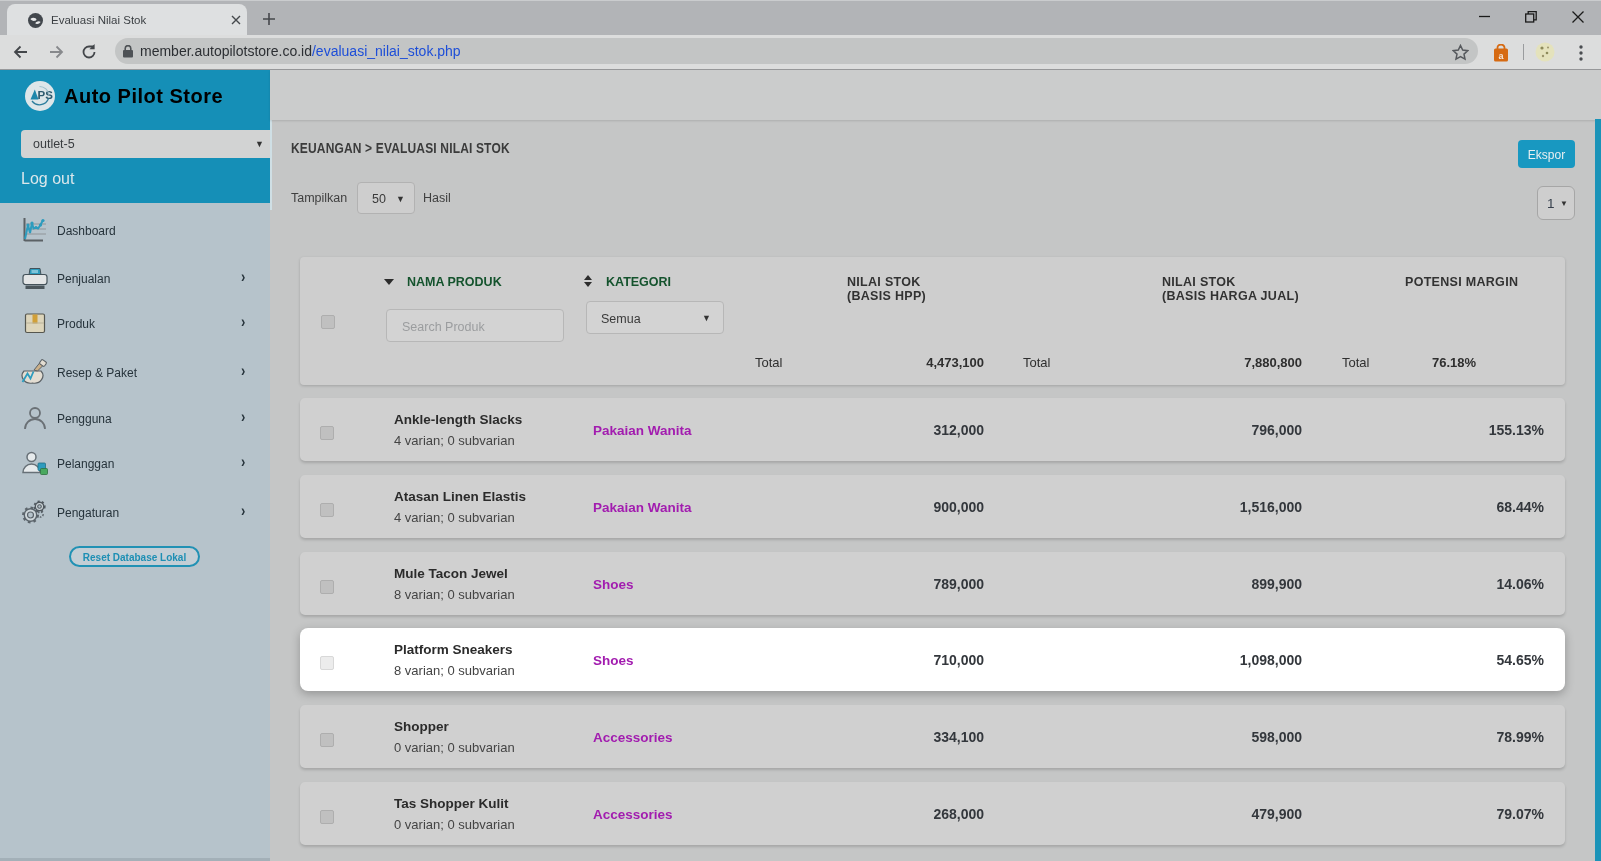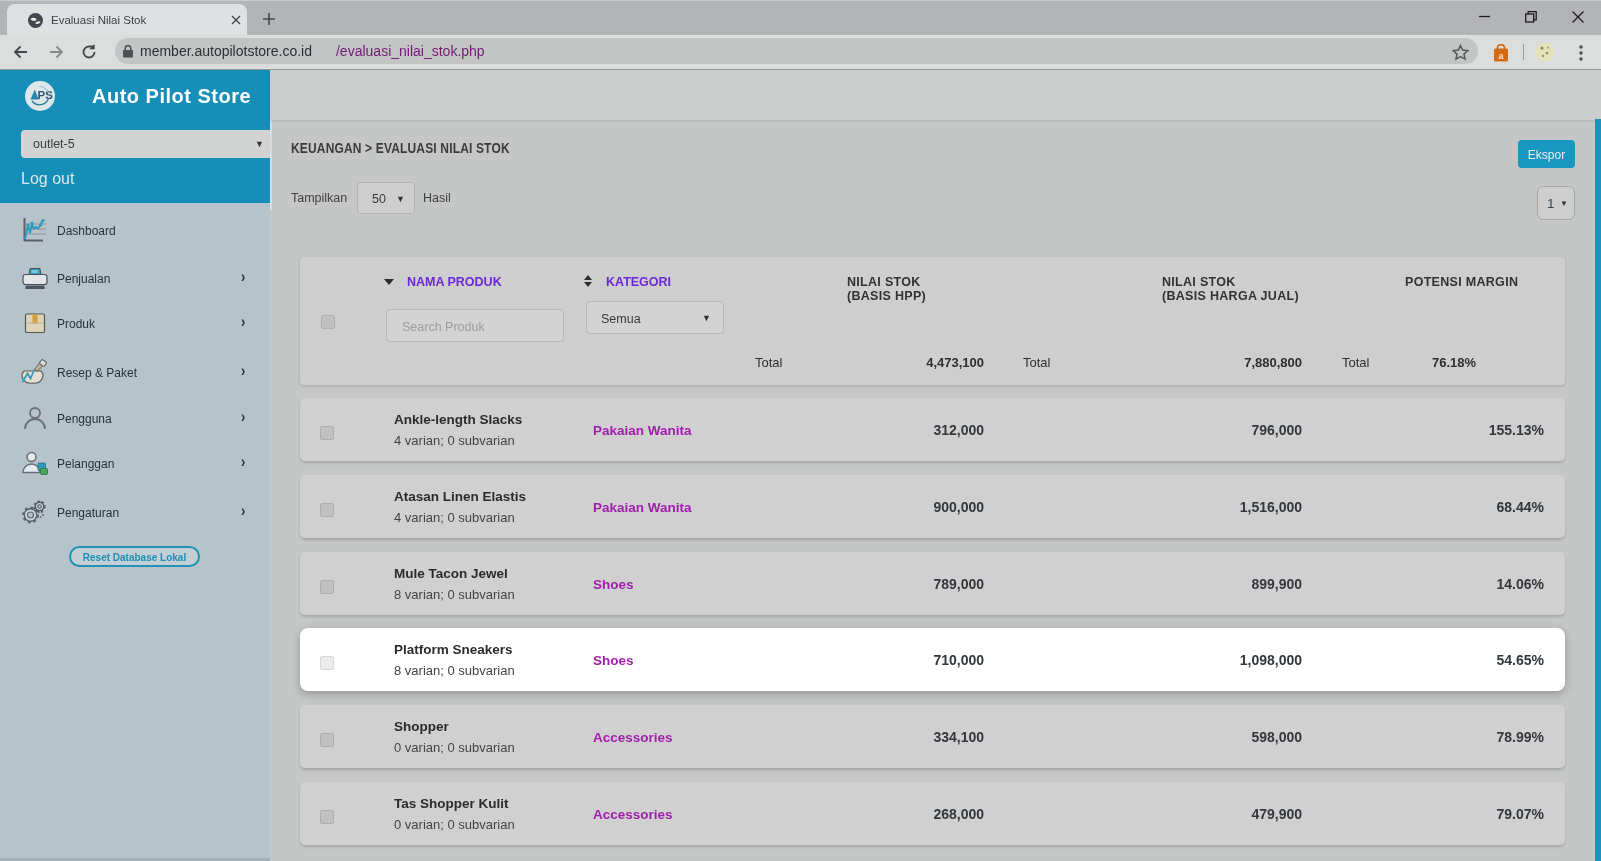--- a/index.html
+++ b/index.html
@@ -6,27 +6,27 @@
 html,body { width:1601px; height:861px; overflow:hidden; }
 body { font-family:"Liberation Sans", sans-serif; position:relative; background:#c5c6c6; }
 
 
 #titlebar { position:absolute; left:0; top:0; width:1601px; height:35px; background:#b2b4b7; border-top:1px solid #caccce; }
 #tab { position:absolute; left:7px; top:3px; width:240px; height:32px; background:#dee0e1; border-radius:8px 8px 0 0; }
 #tabtitle { position:absolute; left:44px; top:10px; font-size:11.5px; color:#3b3f43; }
 #toolbar { position:absolute; left:0; top:35px; width:1601px; height:35px; background:#dcdddd; border-bottom:1px solid #98999b; }
 #omnibox { position:absolute; left:115px; top:38px; width:1363px; height:26px; background:#c3c5c5; border-radius:13px; }
 #url { position:absolute; left:140px; top:43px; font-size:14px; color:#2c2f33; }
-#url .path { color:#701a75;padding-left:24px; }
+#url .path { color:#1d4ed8; }
 
 
 #sidebar { position:absolute; left:0; top:70px; width:270px; height:791px; background:#b6c3cb; }
 #sbteal { position:absolute; left:0; top:0; width:270px; height:133px; background:#158fb7; }
 #logocircle { position:absolute; left:25px; top:11px; width:30px; height:30px; background:#dde6e9; border-radius:50%; }
-#brand { position:absolute; left:64px; top:15px; font-size:20px; font-weight:bold; color:#ffffff; letter-spacing:0.5px;margin-left:28px; }
+#brand { position:absolute; left:64px; top:15px; font-size:20px; font-weight:bold; color:#000000; letter-spacing:0.5px; }
 #outletsel { position:absolute; left:21px; top:60px; width:253px; height:28px; background:#d2d3d3; border-radius:4px; }
 #outletsel .t { position:absolute; left:12px; top:7px; font-size:12.5px; color:#3a3d40; }
 #outletsel .a { position:absolute; right:10px; top:9px; font-size:9px; color:#333; }
 #logout { position:absolute; left:21px; top:100px; font-size:16px; color:#dbe7eb; }
 .mitem { position:absolute; left:0; width:270px; height:46px; }
 .mitem .label { position:absolute; left:57px; top:16px; font-size:12px; color:#26333b; }
 .mitem .chev { position:absolute; left:241px; top:13px; font-size:13px; color:#26333b; font-weight:bold; transform:scaleY(1.3); }
 .mitem svg { position:absolute; left:21px; top:8px; }
 #resetbtn { position:absolute; left:69px; top:476px; width:131px; height:21px; border:2px solid #2191b4; border-radius:11px; background:#c3ced5; }
 #resetbtn span { position:absolute; width:100%; text-align:center; top:4px; font-size:10px; font-weight:bold; color:#1d8fb4; }
@@ -45,21 +45,21 @@
 #ekspor span { position:absolute; width:100%; text-align:center; top:8px; font-size:12px; color:#e8eff1; }
 #pagesel { position:absolute; left:1267px; top:116px; width:38px; height:34px; background:#cecece; border:1px solid #a6a6a6; border-radius:6px; }
 #pagesel .t { position:absolute; left:9px; top:9px; font-size:13.5px; color:#37404d; }
 #pagesel .a { position:absolute; right:6px; top:12px; font-size:8px; color:#333; }
 #scrollbar { position:absolute; left:1325px; top:49px; width:6px; height:742px; background:#1a93b8; }
 
 
 .card { position:absolute; left:30px; width:1265px; background:#cecece; border-radius:4px; box-shadow:0 1px 3px rgba(0,0,0,0.18); }
 #thead { top:187px; height:128px; }
 .hcb { position:absolute; left:21px; top:58px; width:14px; height:14px; background:#c0c0c0; border:1px solid #aeaeae; border-radius:2px; }
-.htitle { font-size:12.5px; font-weight:bold; color:#6d28d9; letter-spacing:0;text-align:right; }
+.htitle { font-size:12.5px; font-weight:bold; color:#14532d; letter-spacing:0;text-align:right; }
 #h-nama { position:absolute; left:107px; top:18px; }
 #h-kat { position:absolute; left:306px; top:18px; }
 #sortdown { position:absolute; left:84px; top:22px; width:0; height:0; border-left:5px solid transparent; border-right:5px solid transparent; border-top:6px solid #2c2c2c; }
 #sortupdown { position:absolute; left:284px; top:18px; }
 #sortupdown .su { width:0; height:0; border-left:4.5px solid transparent; border-right:4.5px solid transparent; border-bottom:5px solid #2c2c2c; margin-bottom:2px; }
 #sortupdown .sd { width:0; height:0; border-left:4.5px solid transparent; border-right:4.5px solid transparent; border-top:5px solid #2c2c2c; }
 #searchbox { position:absolute; left:86px; top:52px; width:178px; height:33px; background:#d3d3d3; border:1px solid #b7b7b7; border-radius:4px; }
 #searchbox span { position:absolute; left:15px; top:10px; font-size:12.5px; color:#9b9d9f; }
 #semuabox { position:absolute; left:286px; top:44px; width:138px; height:33px; background:#d3d3d3; border:1px solid #b7b7b7; border-radius:4px; }
 #semuabox .t { position:absolute; left:14px; top:10px; font-size:12.5px; color:#3a3a3a;text-align:center; }

